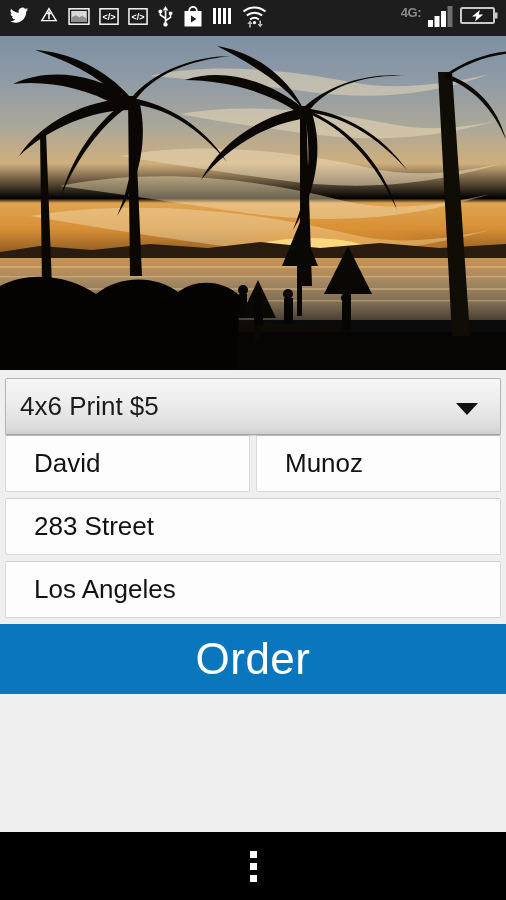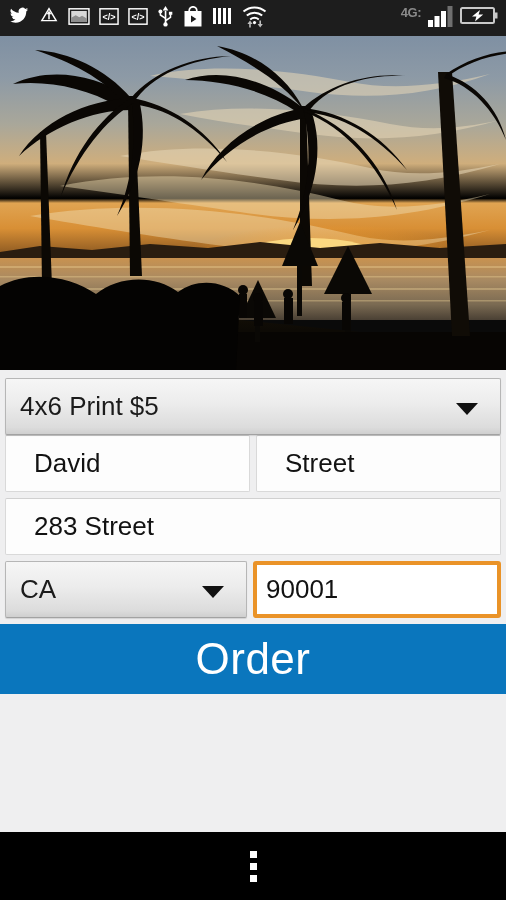--- a/index.html
+++ b/index.html
@@ -337,40 +337,36 @@
     <div class="spinner spinner-main">
       <span>4x6 Print $5</span>
       <span class="caret"></span>
     </div>
 
     <div class="row">
       <div class="field half">
         <span>David</span>
       </div>
       <div class="field half">
-        <span>Street</span>
+        <span>Munoz</span>
       </div>
     </div>
 
     <div class="row">
       <div class="field full">
         <span>283 Street</span>
       </div>
     </div>
 
-
     <div class="row">
-      <div class="spinner spinner-state">
-        <span>CA</span>
-        <span class="caret"></span>
+      <div class="field full">
+        <span>Los Angeles</span>
       </div>
-      <div class="field focused zip">
-        <span>90001</span>
-      </div>
-    </div>
+    </div>
+
 
     <div class="order-btn">
       <span>Order</span>
     </div>
   </div>
 
   <div class="navbar">
     <div class="overflow-dots">
       <i></i>
       <i></i>

